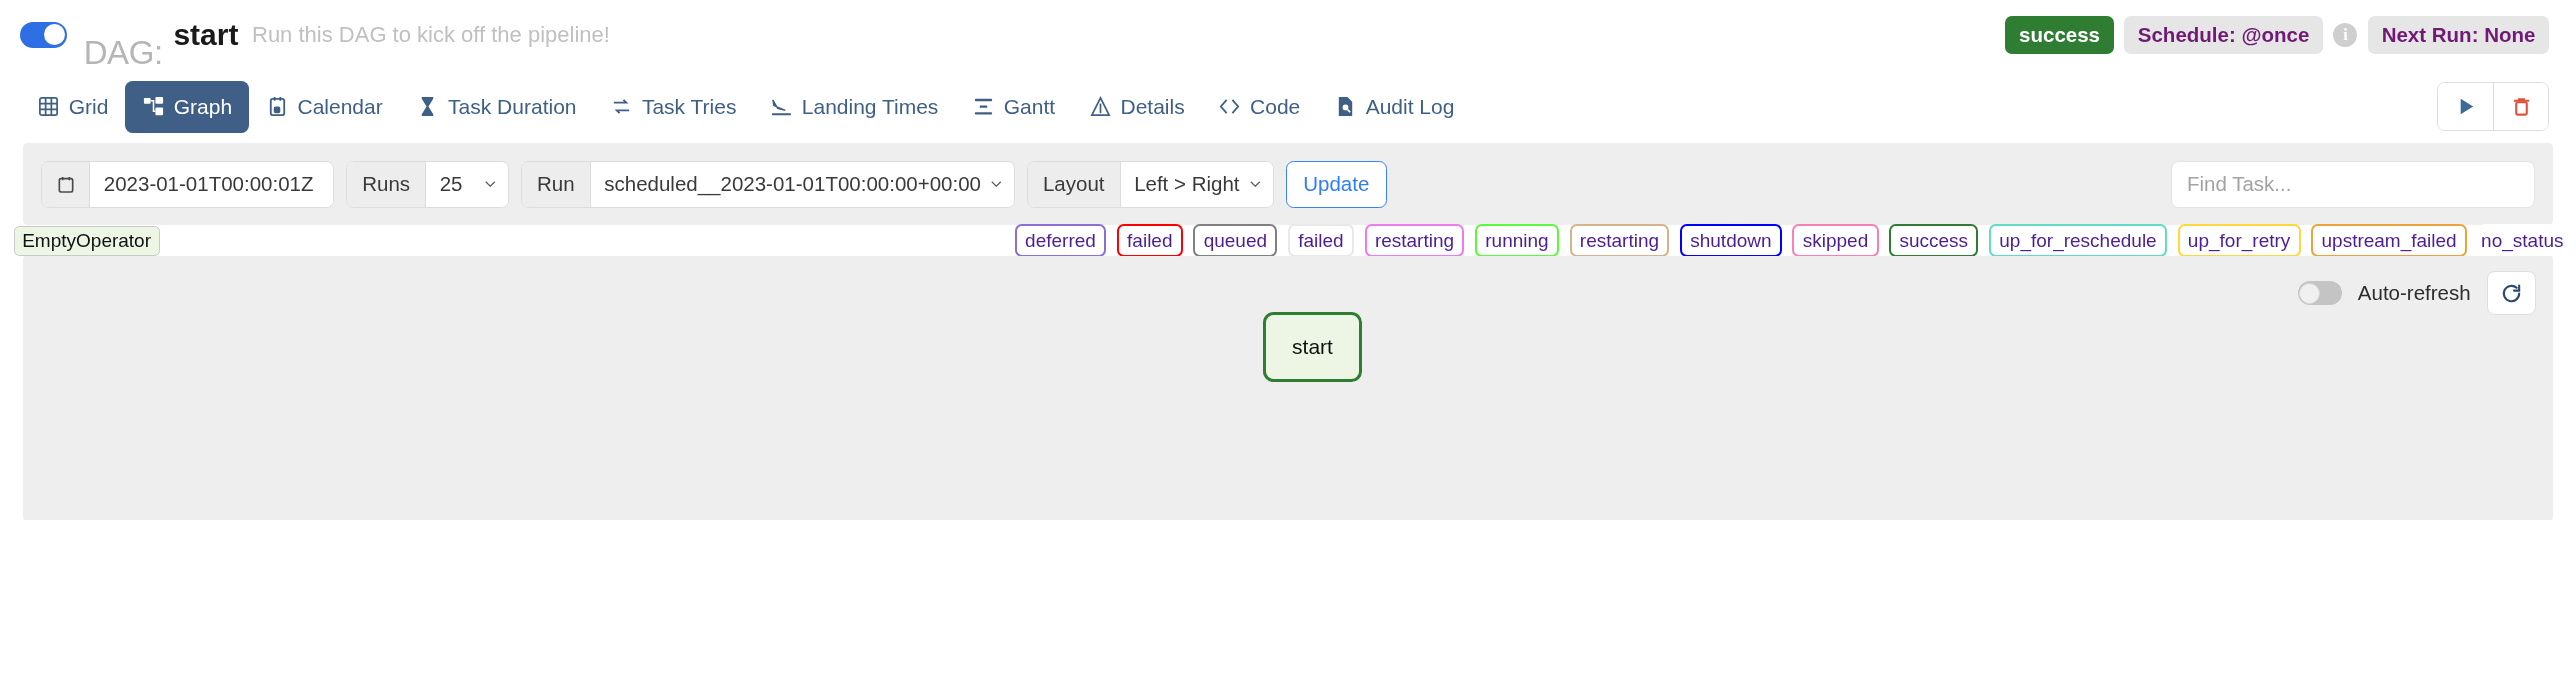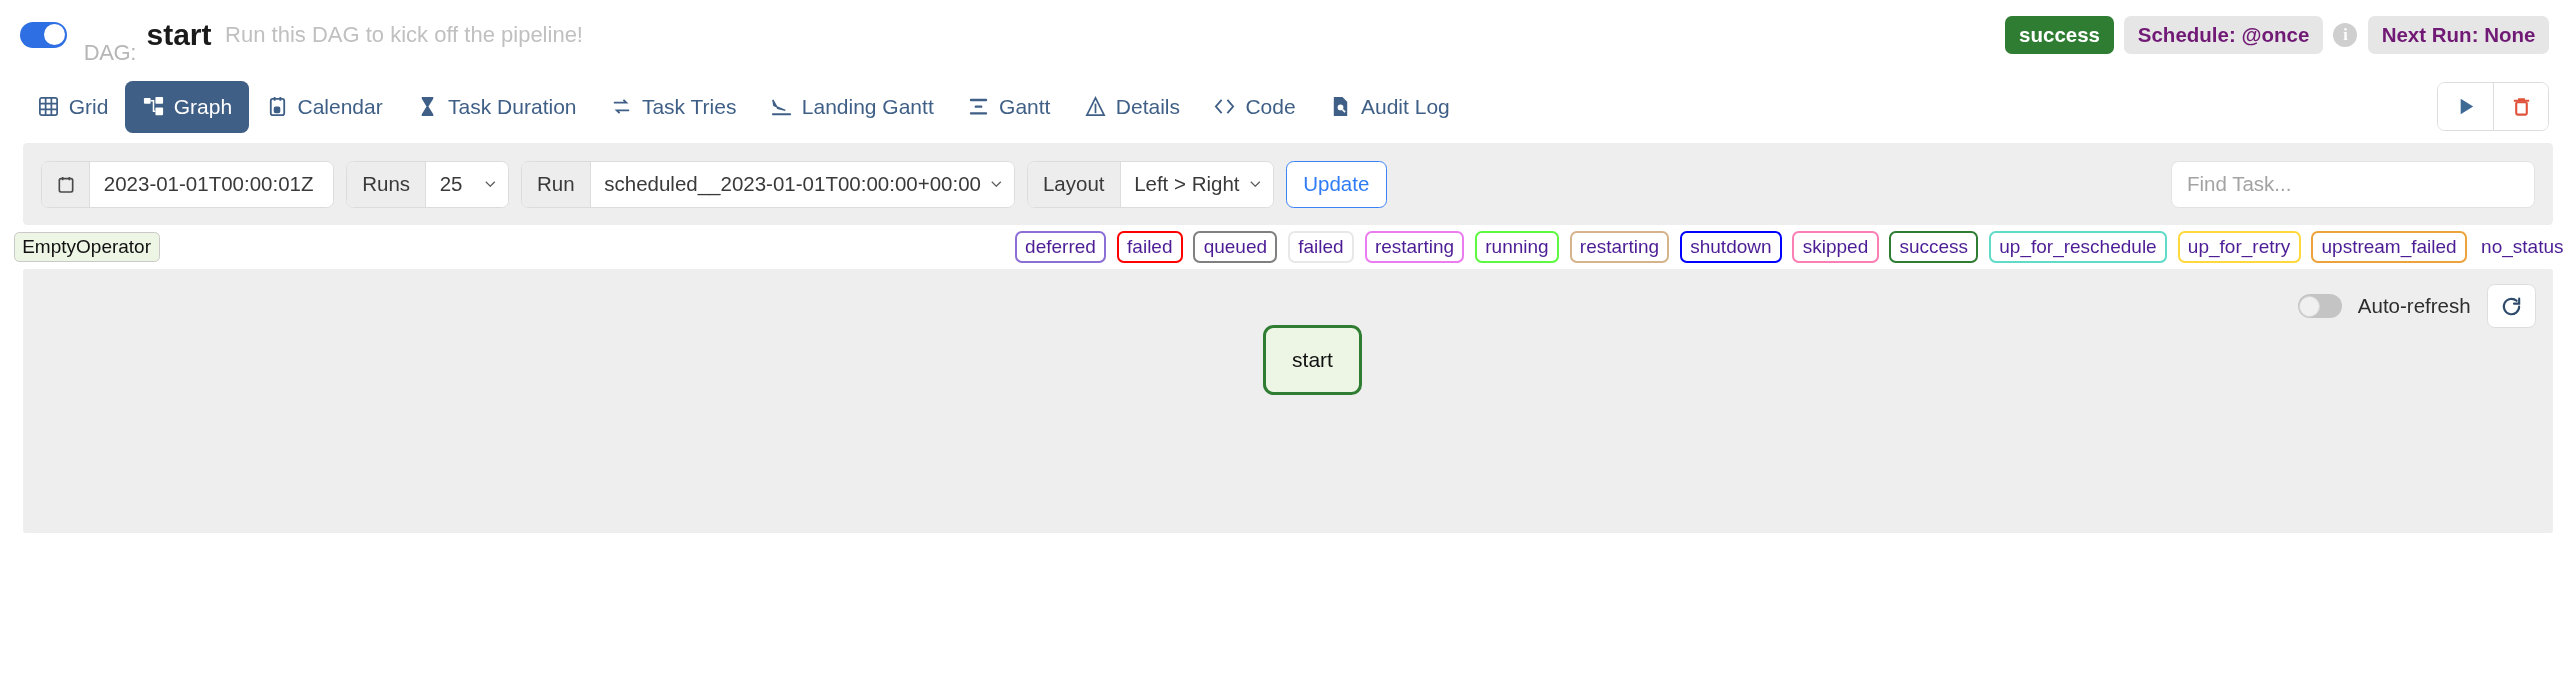--- a/index.html
+++ b/index.html
@@ -29,21 +29,21 @@
     cursor: pointer;
   }
   .dag-toggle .knob {
     position: absolute;
     top: 2.3px; right: 2.3px;
     width: 21px; height: 21px;
     border-radius: 50%;
     background: #ffffff;
   }
   .dag-label {
-    font-size: 22px;
+    font-size: 33px;
     color: #b6b6b6;
     font-weight: 400;
     margin-left: 16.7px;
     letter-spacing: -0.4px;
     white-space: nowrap;
     margin-top: 36px;
   }
   .dag-name {
     font-size: 30px;
     color: #1a1a1a;
@@ -229,21 +229,21 @@
     font-size: 20.5px;
     color: #3a3a3a;
     padding: 0 15px;
     outline: none;
   }
   .find-task::placeholder { color: #a3a3a3; }
   .gap-12 { width: 12px; flex: none; }
 
   
   #legend {
-    height: 44px;
+    height: 31px;
     display: flex;
     align-items: center;
     padding: 0 6px 0 13.6px;
     background: #ffffff;
     border-radius: 17px;
   }
   .op-badge {
     border: 1.5px solid #c9c9c9;
     background: #edf6e5;
     border-radius: 5.3px;
@@ -410,21 +410,21 @@
     <span>Task Tries</span>
   </div>
 
   <div class="tab">
     <span class="ticon">
       <svg viewBox="0 0 24 24" fill="currentColor">
         <path d="M3 5l5 9 8 2-12-5z" stroke="currentColor" stroke-width="1.4"></path>
         <rect x="2" y="19" width="20" height="2.2" rx="1"></rect>
       </svg>
     </span>
-    <span>Landing Gantt</span>
+    <span>Landing Times</span>
   </div>
 
   <div class="tab">
     <span class="ticon">
       <svg viewBox="0 0 24 24" fill="currentColor">
         <rect x="3" y="4" width="18" height="2.4" rx="1"></rect>
         <rect x="8" y="11" width="8" height="2.4" rx="1"></rect>
         <rect x="3" y="18" width="18" height="2.4" rx="1"></rect>
       </svg>
     </span>

